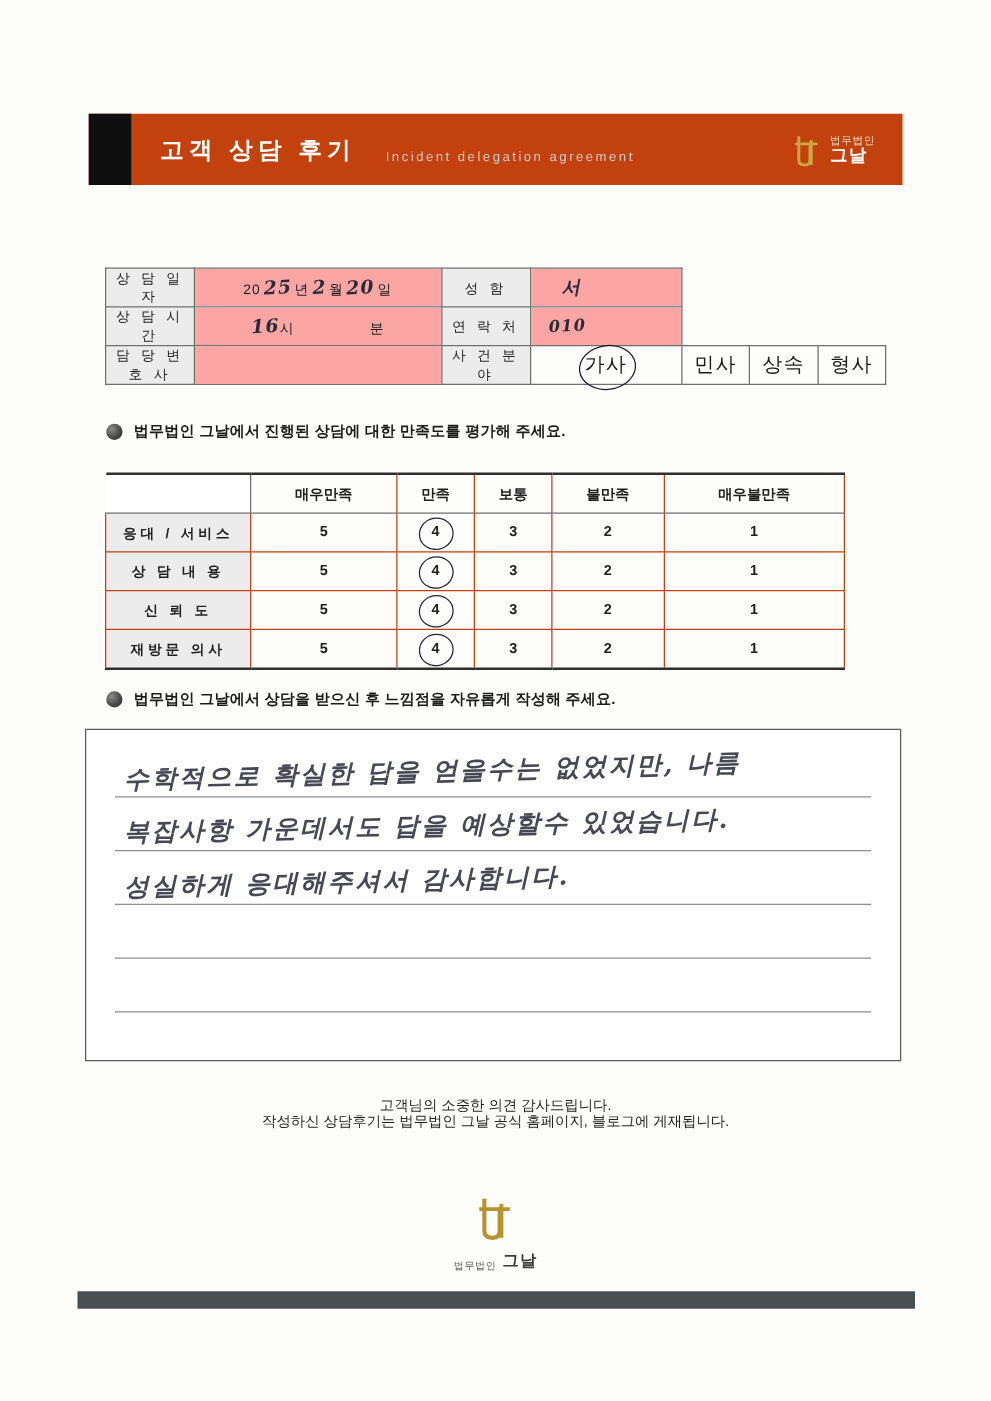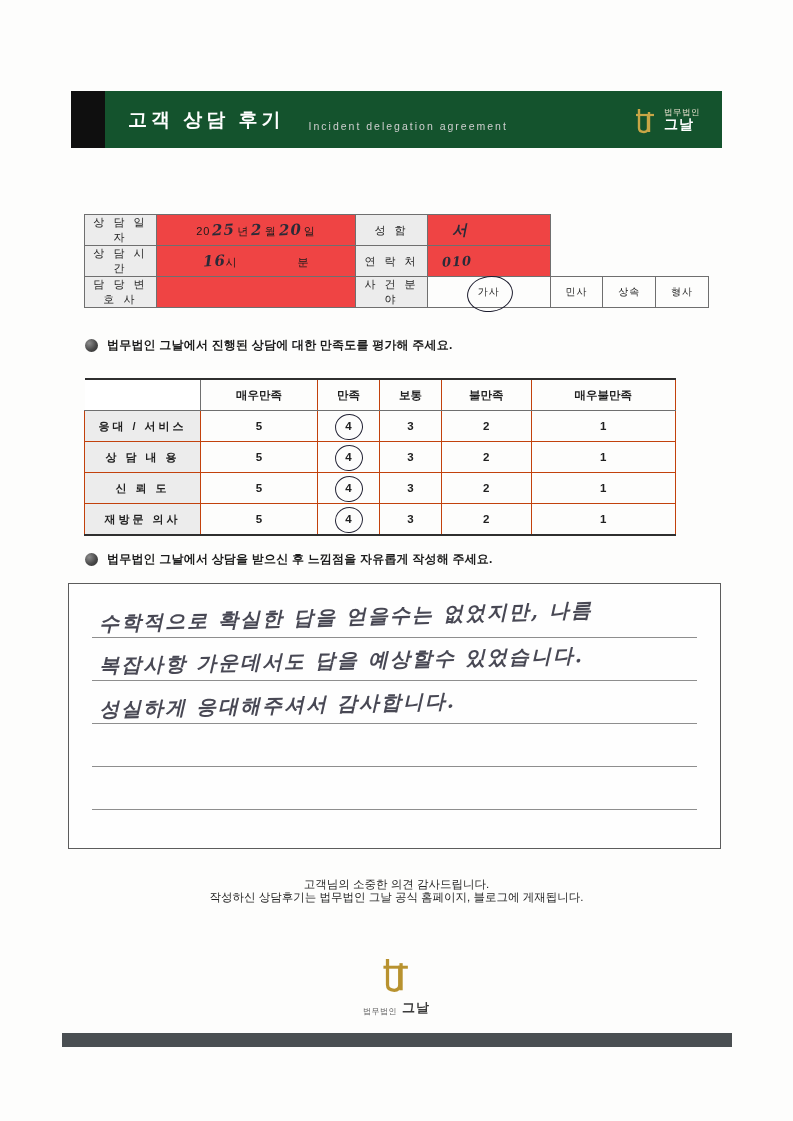--- a/index.html
+++ b/index.html
@@ -22,21 +22,21 @@
     background: #fdfdfc;
   }
 
   
   .header {
     position: absolute;
     left: 71px;
     top: 91px;
     width: 651px;
     height: 57px;
-    background: #14532d;
+    background: #c2410c;
     display: flex;
     align-items: center;
   }
   .header-swatch {
     width: 34px;
     height: 57px;
     background: #0f0f0f;
     flex: 0 0 auto;
   }
   .header-title {
@@ -102,21 +102,21 @@
   }
   .lbl {
     background: #ececec;
     text-align: center;
     letter-spacing: 3px;
     width: 84px;
     font-size: 11px;
     color: #232323;
   }
   .val {
-    background: #ef4444;
+    background: #fca5a5;
     position: relative;
   }
   .w-date { width: 224px; }
   .w-name { width: 150px; }
   .field-line {
     display: flex;
     align-items: baseline;
     gap: 2px;
     justify-content: center;
     font-size: 11px;
@@ -129,21 +129,21 @@
     font-style: italic;
     font-weight: 700;
     letter-spacing: 1px;
     transform: rotate(-3deg);
     display: inline-block;
   }
   .ink-sm { font-size: 13px; }
   .cat {
     text-align: center;
     width: 56px;
-    font-size: 10px;
+    font-size: 16px;
     letter-spacing: 1px;
   }
   .cat-first { position: relative; }
   .circle-mark {
     position: absolute;
     left: 50%;
     top: 50%;
     width: 44px;
     height: 34px;
     margin-left: -22px;

